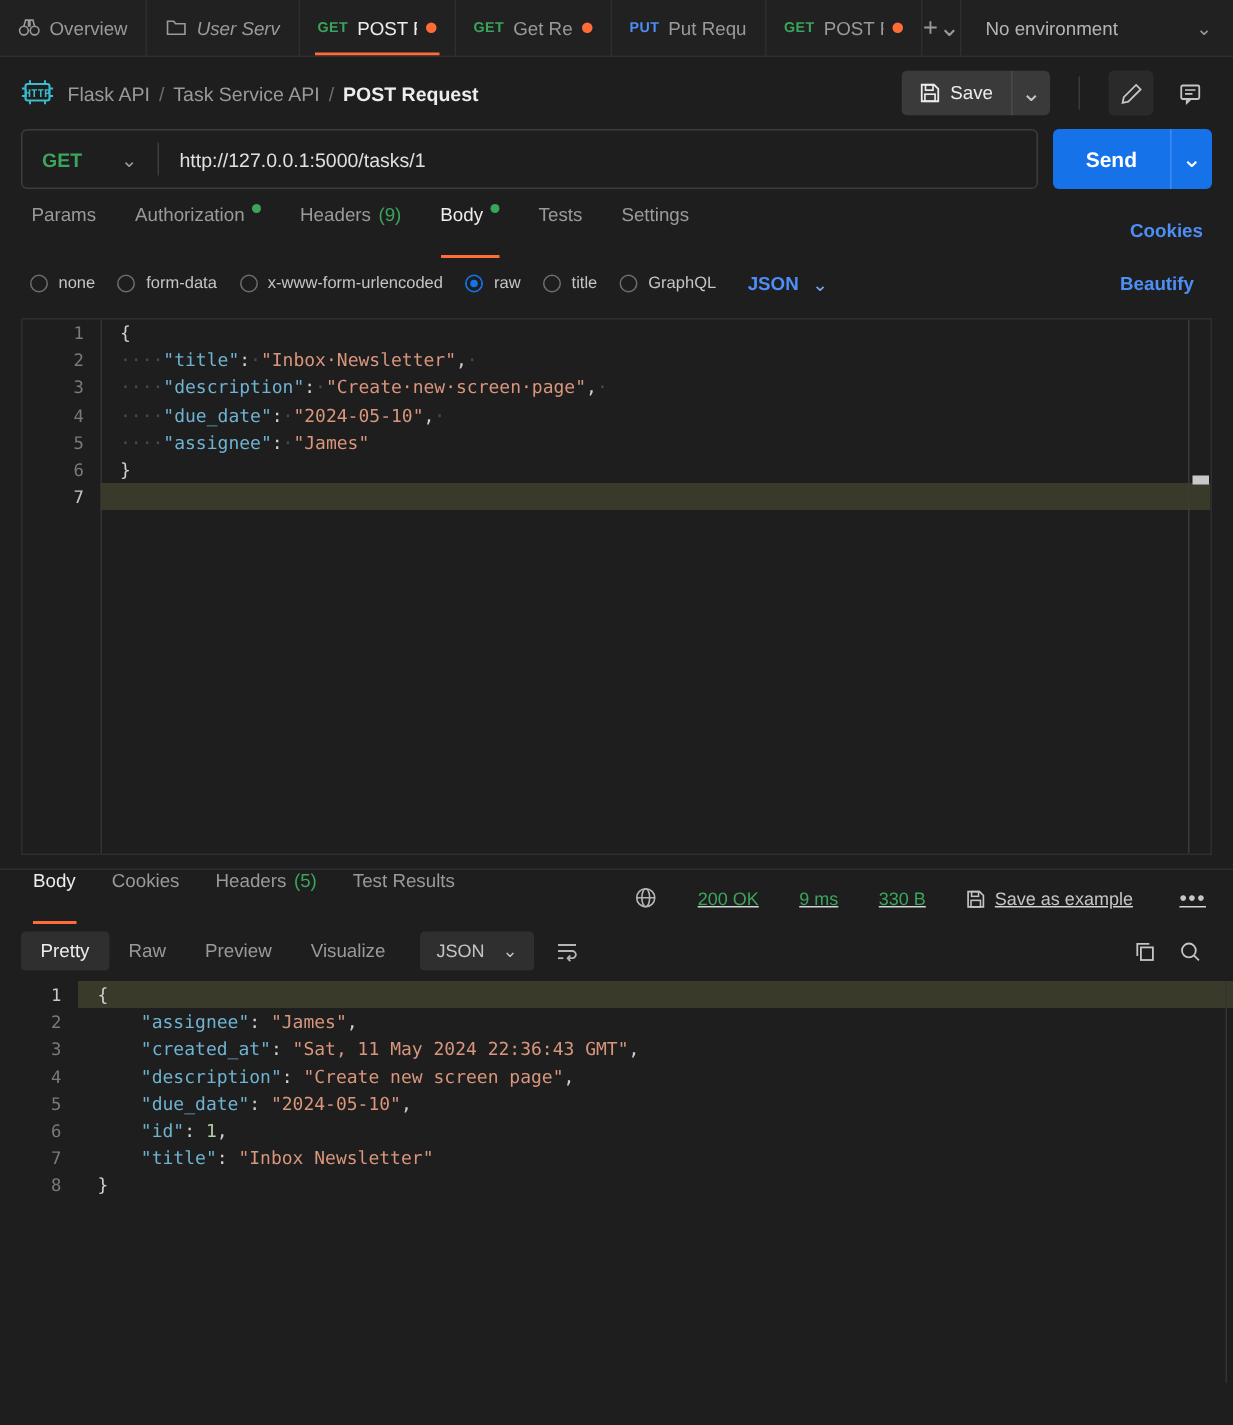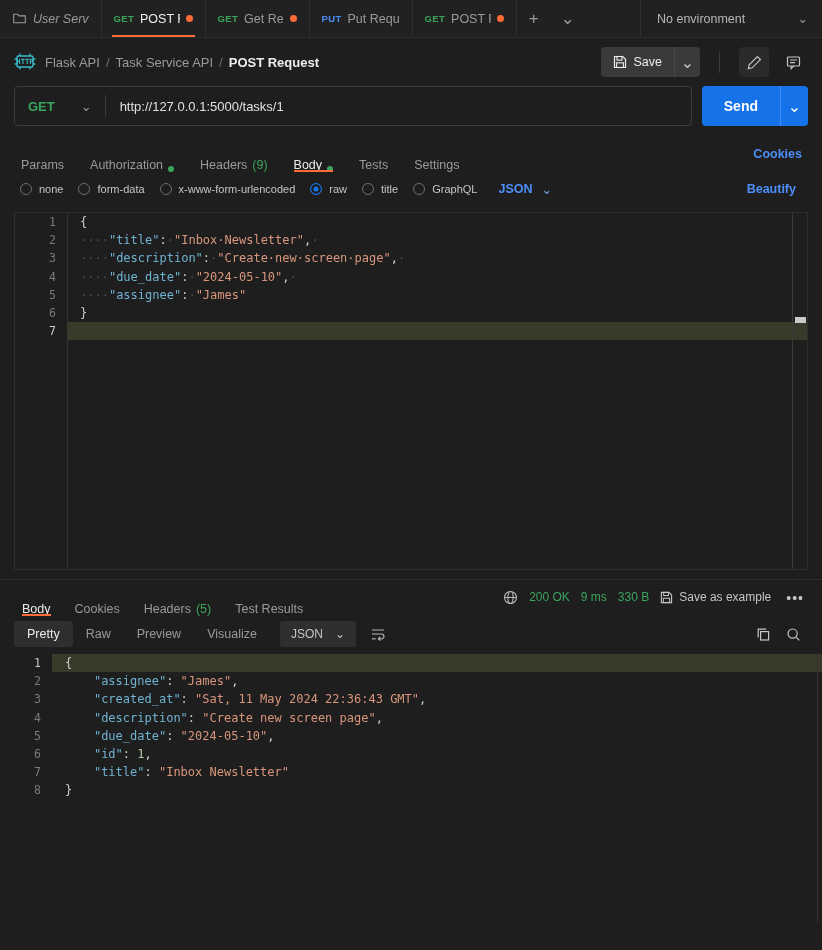--- a/index.html
+++ b/index.html
@@ -124,21 +124,21 @@
   }
 
   
   .reqtabs {
     display: flex; align-items: center; gap: 0;
     padding: 0 14px; height: 36px; margin-top: 6px;
   }
   .rtab {
     position: relative; font-size: 12.5px; color: #9a9a9a;
     padding: 0 13px; height: 36px;
-    display: flex; align-items: flex-end; gap: 5px;
+    display: flex; align-items: flex-start; gap: 5px;
   }
   .rtab:first-child { padding-left: 7px; }
   .rtab.active { color: #ededed; }
   .rtab.active::after {
     content: ""; position: absolute; left: 13px; right: 13px; bottom: 0;
     height: 2px; background: #ff6c37;
   }
   .dot-green { width: 6px; height: 6px; border-radius: 50%; background: #3ba55d; }
   .count { color: #3ba55d; }
   .reqtabs-spacer { flex: 1; }
@@ -203,21 +203,21 @@
 
   
   .resp-divider { height: 1px; background: #2e2e2e; margin-top: 9px; }
   .resptabs {
     display: flex; align-items: center;
     padding: 0 14px; height: 36px;
   }
   .resptabs .rtab { padding: 0 12px; height: 36px; }
   .resptabs .rtab:first-child { padding-left: 8px; }
   .resptabs .rtab.active::after { left: 8px; right: 12px; }
-  .resp-meta { display: flex; align-items: flex-start; gap: 11px; font-size: 12px; }
+  .resp-meta { display: flex; align-items: flex-end; gap: 27px; font-size: 12px; text-decoration: underline; }
   .ok { color: #3ba55d; }
   .save-ex { display: flex; align-items: center; gap: 6px; color: #c5c5c5; font-size: 12px; }
   .ellipsis { color: #c5c5c5; letter-spacing: 1px; padding: 0 4px; font-size: 14px; }
 
   .respbar {
     display: flex; align-items: center; gap: 0;
     padding: 0 14px; height: 36px;
   }
   .pill {
     font-size: 12.5px; color: #9a9a9a; padding: 6px 13px; border-radius: 3px;
@@ -238,20 +238,30 @@
   .resp-editor .cbody { padding-left: 13px; }
   .resp-scroll-track {
     position: absolute; right: 4px; top: 0; bottom: 0; width: 1px; background: #333;
   }
 </style>
 </head>
 <body>
 
 <div class="tabbar">
   <div id="tabs-host" style="display:flex;align-items:stretch;">
+      <div class="tab">
+        <span>
+          <svg width="15" height="15" viewBox="0 0 16 16">
+            <circle cx="4.2" cy="10" r="3.1" fill="none" stroke="#9a9a9a" stroke-width="1.15"></circle>
+            <circle cx="11.8" cy="10" r="3.1" fill="none" stroke="#9a9a9a" stroke-width="1.15"></circle>
+            <path d="M4.2 6.9L5.4 2.6h2.1v4.6M11.8 6.9L10.6 2.6H8.5v4.6" fill="none" stroke="#9a9a9a" stroke-width="1.15"></path>
+          </svg>
+        </span>
+        <span class="tlabel">Overview</span>
+      </div>
       <div class="tab italic">
         <span>
           <svg width="15" height="15" viewBox="0 0 16 16">
             <path d="M1.8 3.4h4.4l1.3 1.8h6.7v7.4H1.8z" fill="none" stroke="#9a9a9a" stroke-width="1.15"></path>
           </svg>
         </span>
         <span class="tlabel">User Serv</span>
       </div>
       <div class="tab active">
         <span class="verb get">GET</span>

